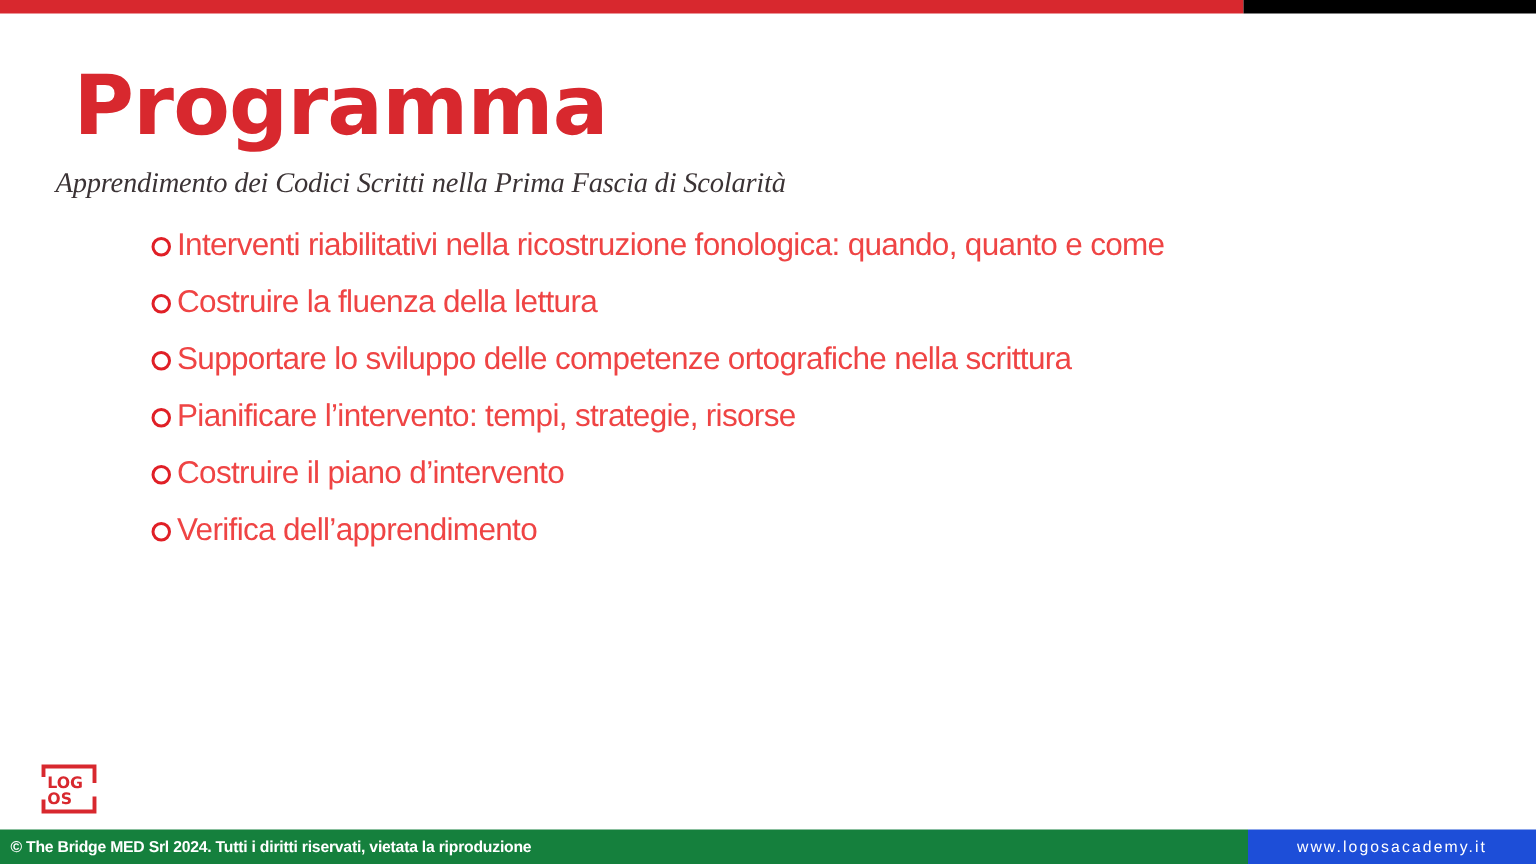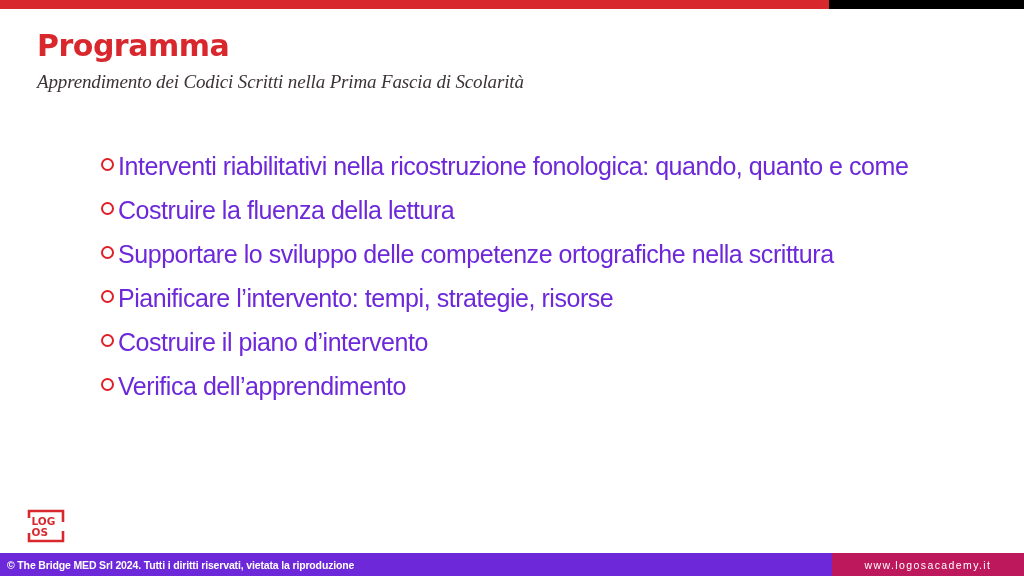--- a/index.html
+++ b/index.html
@@ -35,26 +35,26 @@
   }
 
   
   #header {
     position: absolute;
     top: 30px;
     left: 37px;
   }
   #page-title {
     font-family: "DejaVu Sans", sans-serif;
-    font-size: 30px;
+    font-size: 55px;
     font-weight: 700;
     color: #D8282E;
     letter-spacing: -0.5px;
     line-height: 1.05;
-    margin: 0;
+    margin: 12px;
   }
   #page-subtitle {
     font-family: Liberation Serif, serif;
     font-style: italic;
     font-size: 19px;
     font-weight: 400;
     color: #3B3335;
     letter-spacing: -0.15px;
     margin: 9px 0 0 0;
     line-height: 1.2;
@@ -81,23 +81,23 @@
     height: 13px;
     border: 2px solid #E01F26;
     border-radius: 50%;
     box-sizing: border-box;
     margin-top: 10px;
     margin-right: 3px;
   }
   .bullet-text {
     flex: 1 1 auto;
     font-family: "Liberation Sans", sans-serif;
-    font-size: 25px;
+    font-size: 21px;
     font-weight: 400;
-    color: #6d28d9;
+    color: #ef4444;
     line-height: 1.48;
     letter-spacing: -0.45px;
     padding-left: 1px;
   }
 
   
   #logo {
     position: absolute;
     left: 15px;
     top: 509px;
@@ -112,37 +112,37 @@
     position: absolute;
     left: 0;
     top: 553px;
     width: 1024px;
     height: 23px;
     display: flex;
   }
   #footer-left {
     width: 832px;
     height: 100%;
-    background: #6d28d9;
+    background: #15803d;
     display: flex;
     align-items: center;
   }
   #footer-copyright {
     font-family: "Liberation Sans", sans-serif;
     font-size: 10.5px;
     font-weight: 700;
     color: #ffffff;
     padding-left: 7px;
     letter-spacing: -0.15px;
     white-space: nowrap;
   }
   #footer-right {
     flex: 1;
     height: 100%;
-    background: #be185d;
+    background: #1d4ed8;
     display: flex;
     align-items: center;
     justify-content: center;
   }
   #footer-website {
     font-family: "Liberation Sans", sans-serif;
     font-size: 10.5px;
     font-weight: 400;
     color: #ffffff;
     letter-spacing: 1.4px;

